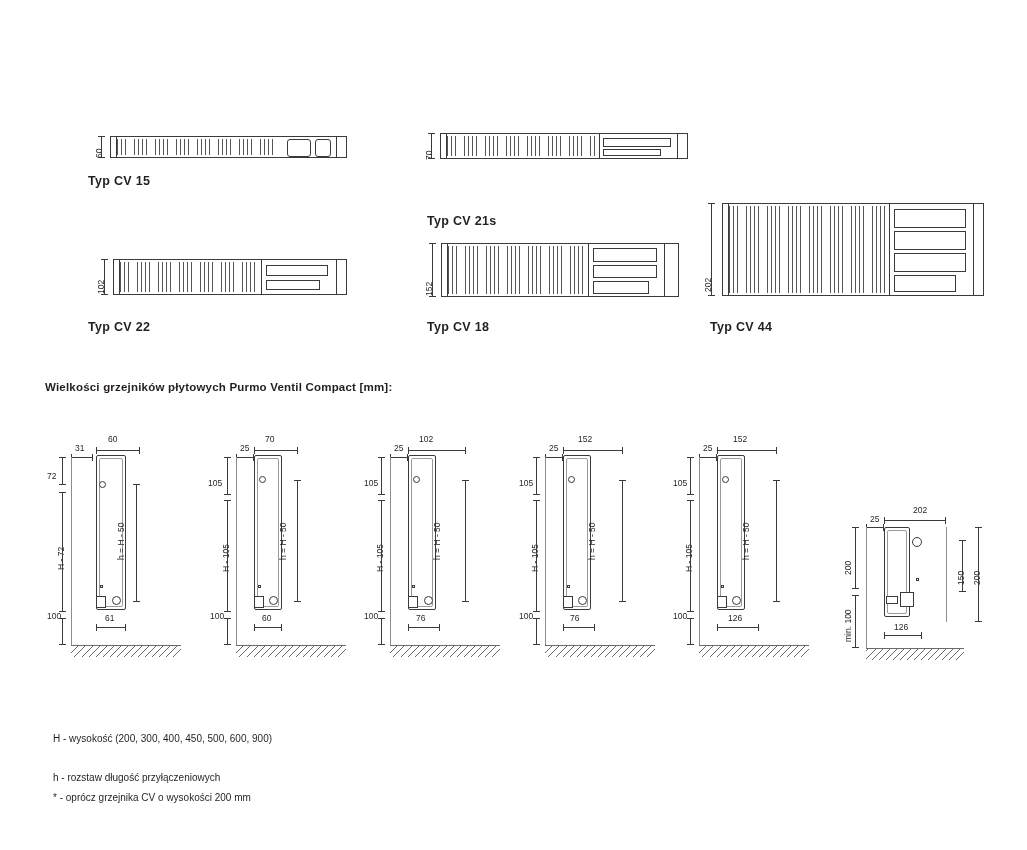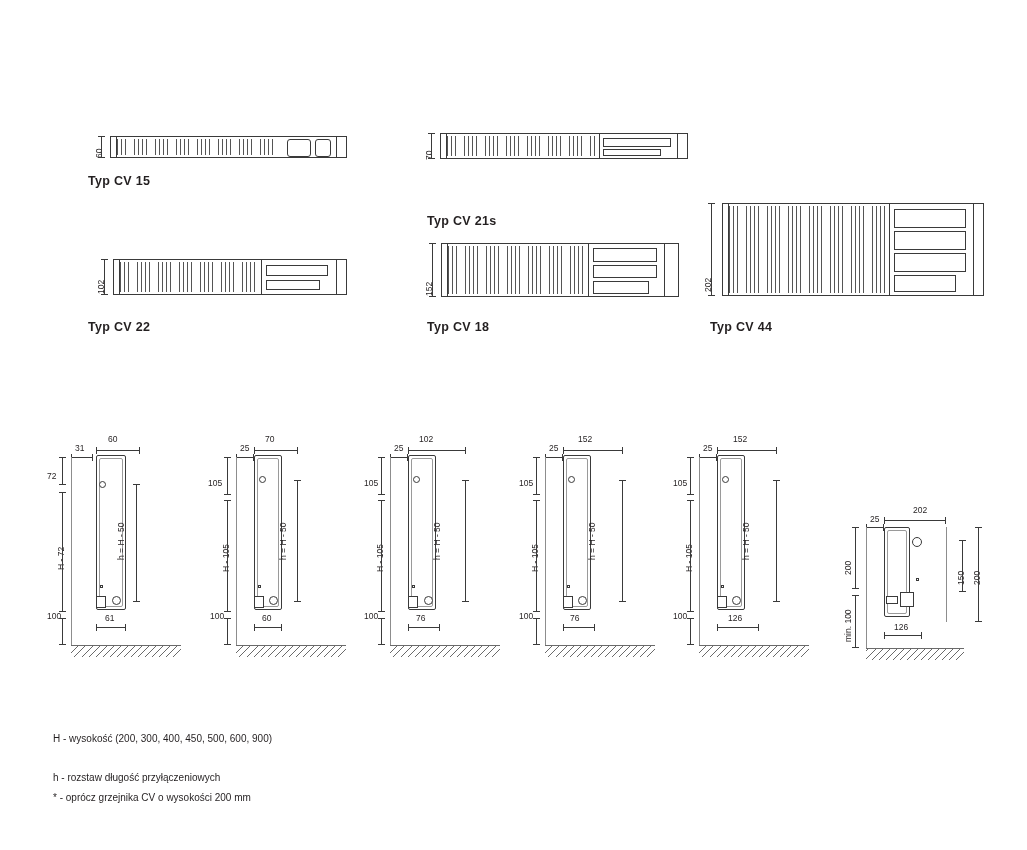--- a/index.html
+++ b/index.html
@@ -241,20 +241,21 @@
       <div class="vline" style="left:166px; top:0; bottom:0; width:1px;"></div>
       <div class="valvebox" style="left:171px; top:5px; width:72px; height:19px;"></div>
       <div class="valvebox" style="left:171px; top:27px; width:72px; height:19px;"></div>
       <div class="valvebox" style="left:171px; top:49px; width:72px; height:19px;"></div>
       <div class="valvebox" style="left:171px; top:71px; width:62px; height:17px;"></div>
       <div class="vline" style="left:250px; top:0; bottom:0; width:1px;"></div>
     </div>
     <div class="type-label" style="left:710px; top:320px;">Typ CV 44</div>
   </div>
 
+  <div class="section-title">Wielkości grzejników płytowych Purmo Ventil Compact [mm]:</div>
 
   <div class="sideview" style="left:0; top:0;">
 
     <div class="dim" style="left:75px; top:443px;">31</div>
     <div class="dim" style="left:108px; top:434px;">60</div>
     <div class="hbar" style="left:71px; top:457px; width:22px;"></div>
     <div class="hbar" style="left:96px; top:450px; width:44px;"></div>
 
     <div class="thin-line" style="left:71px; top:457px; width:1px; height:200px;"></div>
     <div class="hatch" style="left:71px; top:645px; width:110px; height:12px;"></div>

